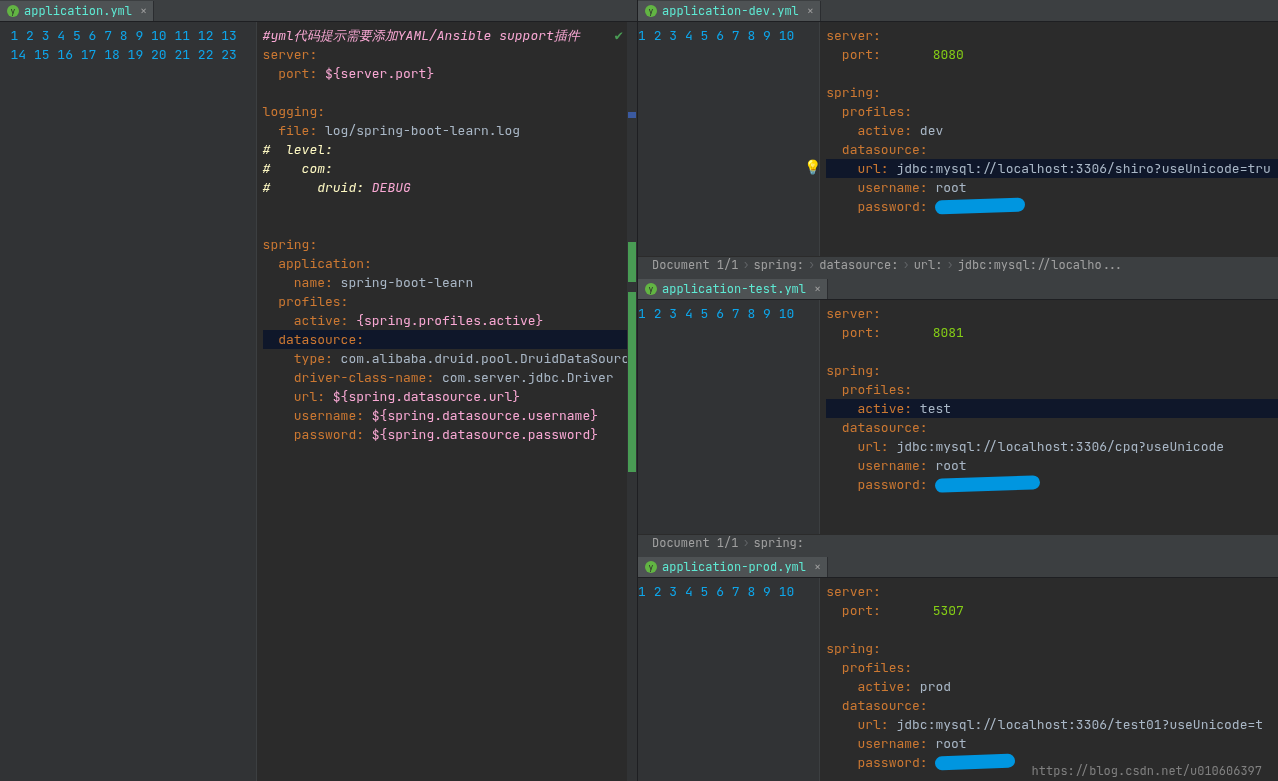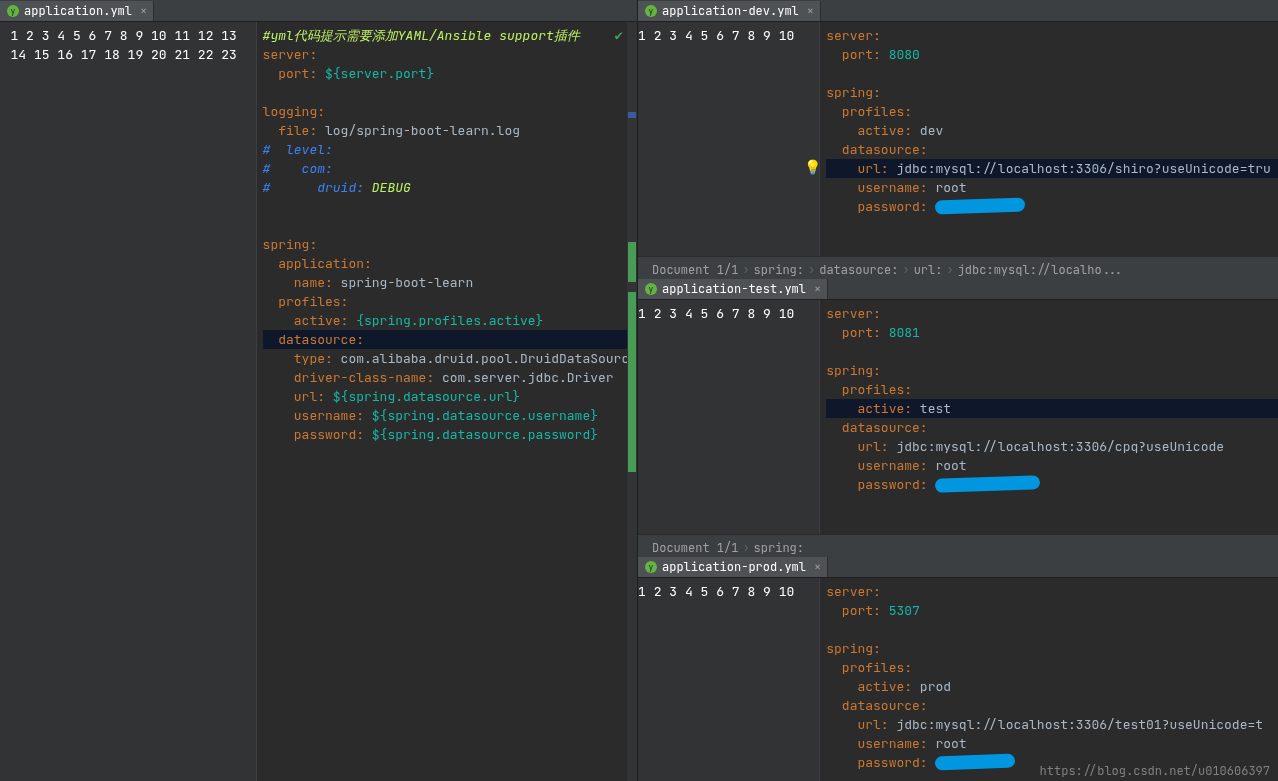--- a/index.html
+++ b/index.html
@@ -18,56 +18,56 @@
 }
 .tab-icon {
   width:14px; height:14px; display:inline-flex; align-items:center; justify-content:center;
 }
 .close-x { color:#a0a0a0; margin-left:4px; cursor:pointer; }
 .editor {
   flex:1; background:#2b2b2b; display:flex; position:relative; overflow:hidden;
 }
 .right-pane .editor-block { display:flex; flex-direction:column; }
 .gutter {
-  background:#313335; color:#ffffff; text-align:right;
+  background:#313335; color:#0ea5e9; text-align:right;
   padding:4px 12px 0 0; user-select:none; min-width:40px; font-size:13px; line-height:19px;
 }
 .code {
   white-space:pre; padding:4px 0 0 6px; line-height:19px; font-size:13px;
   flex:1; position:relative;
 }
 .fold-col { width:14px; background:#313335; border-right:1px solid #3c3f41; position:relative; }
 .k-key { color:#cc7832; }
-.k-num { color:#14b8a6; }
+.k-num { color:#84cc16;margin-left:44px; }
 .k-str { color:#a9b7c6; }
-.k-comment { color:#3b82f6; font-style:italic;text-align:right; }
-.k-hint { color:#bef264; font-style:italic;margin-top:16px; }
-.k-var { color:#14b8a6; }
+.k-comment { color:#fef9c3; font-style:italic;text-align:right; }
+.k-hint { color:#f9a8d4; font-style:italic;margin-top:16px; }
+.k-var { color:#f9a8d4; }
 .k-url { color:#a9b7c6; }
 .hl-line { background:#0f172a; display:inline-block; width:100%; }
 .marker-bar {
   width:10px; background:#313335; position:absolute; right:0; top:0; bottom:0;
 }
 .marker { position:absolute; right:1px; width:8px; }
 .marker.green { background:#499c54; }
 .marker.blue { background:#3b5aa0; }
 .check { color:#499c54; position:absolute; right:14px; top:4px; font-size:14px; }
 .bulb { position:absolute; color:#f2c55c; font-size:14px; }
 .breadcrumb {
   height:22px; background:#3c3f41; border-top:1px solid #2b2b2b;
-  display:flex; align-items:flex-end; padding:0 10px; font-size:12px; color:#a0a0a0;
+  display:flex; align-items:flex-start; padding:0 10px; font-size:12px; color:#a0a0a0;
 }
 .breadcrumb .crumb { padding:0 4px; }
 .breadcrumb .sep { color:#606366; }
 .redact {
   display:inline-block; background:#0096e0; height:14px; border-radius:7px;
   vertical-align:middle; transform:translateY(-1px) rotate(-2deg);
 }
-.watermark { position:absolute; right:8px; bottom:2px; color:#808080; font-size:12px; }
-.tab-text { color:#ffffff;text-align:right; }
+.watermark { position:absolute; right:16px; bottom:2px; color:#808080; font-size:12px; }
+.tab-text { color:#5eead4;text-align:right; }
 </style>
 </head>
 <body>
 
 <div class="left-pane">
   <div class="tab-bar">
     <div class="tab">
       <span class="tab-icon">
         <svg width="14" height="14">
             <circle cx="7" cy="7" r="6" fill="#62b543"></circle>

